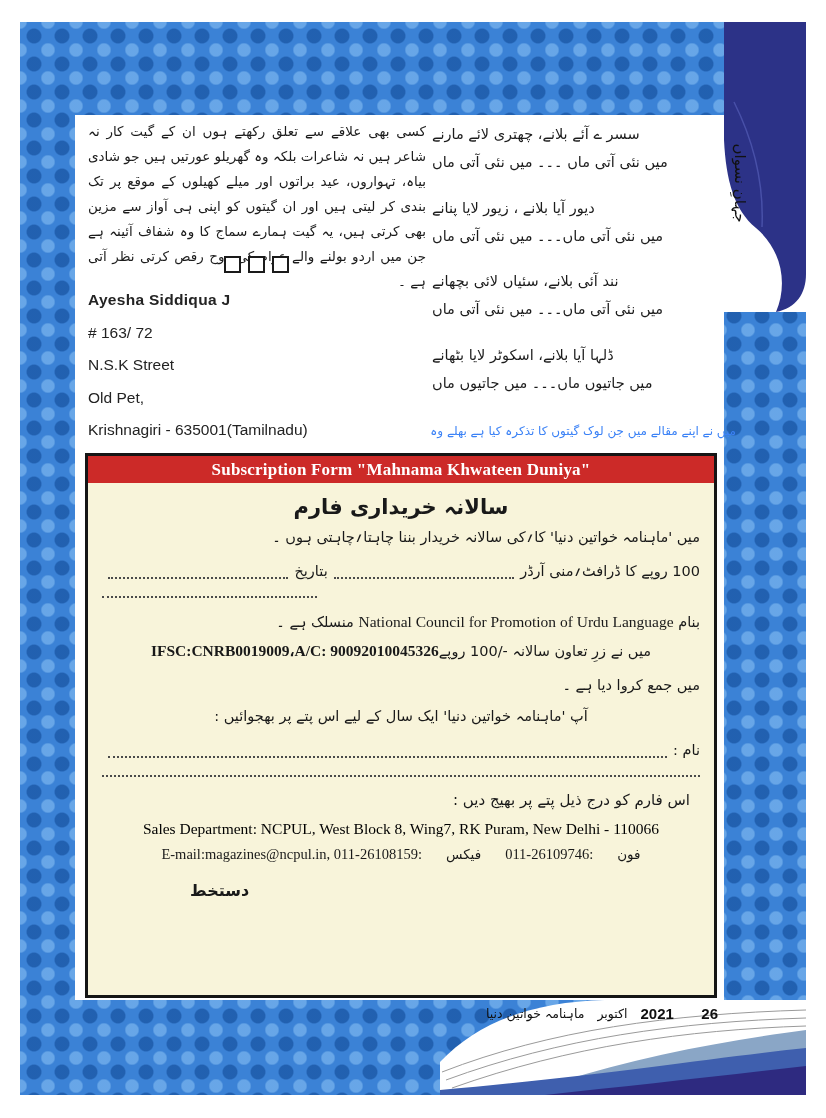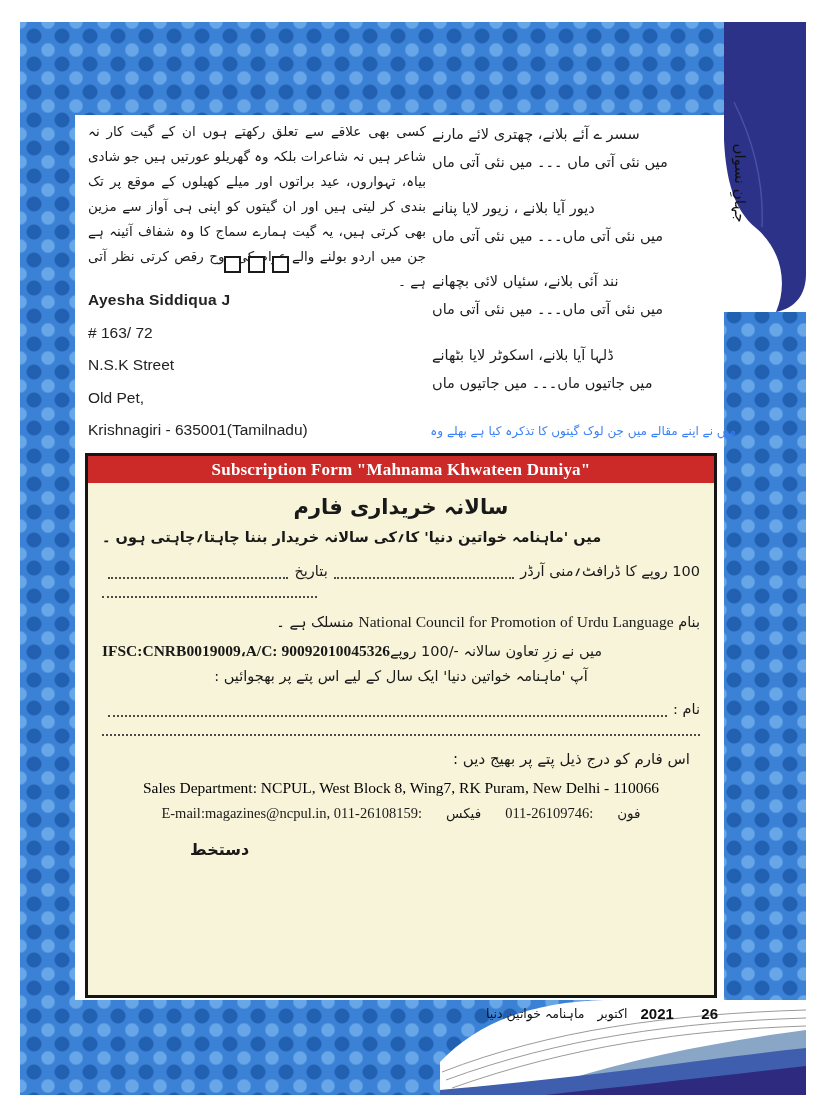--- a/index.html
+++ b/index.html
@@ -54,28 +54,28 @@
     position:absolute;left:85px;top:453px;width:632px;height:545px;
     background:#f8f4da;border:3px solid #151515;box-sizing:border-box;
   }
   .form-header{
     height:27px;background:#cc2a28;color:#ffffff;display:flex;align-items:center;justify-content:center;
     font-family:"Liberation Serif",serif;font-weight:bold;font-size:17px;letter-spacing:.2px;
   }
   .form-body{padding:6px 14px 0 14px;color:#191919;}
   .u-title{text-align:center;font-size:21px;font-weight:bold;direction:rtl;margin:6px 0 8px 0;}
   .u-line{direction:rtl;font-size:14.5px;line-height:1.5;}
-  .intro-line{text-align:left;margin-bottom:14px;font-weight:bold;}
+  .intro-line{text-align:right;margin-bottom:14px;}
   .dotrow{display:flex;align-items:flex-end;font-size:14.5px;margin-bottom:4px;}
   .dotline{flex:1;border-bottom:2.5px dotted #4a4a4a;height:13px;margin:0 6px;}
   .dotrow .lbl{direction:rtl;white-space:nowrap;}
   .dots-half{width:215px;border-bottom:2.5px dotted #4a4a4a;height:13px;margin:0 0 12px 0;}
   .binam-line{text-align:right;margin-bottom:8px;}
   .latin{direction:ltr;unicode-bidi:embed;font-family:"Liberation Serif",serif;font-size:15.5px;}
-  .ifsc-row{display:flex;justify-content:flex-start;align-items:center;margin-bottom:6px;}
+  .ifsc-row{display:flex;justify-content:center;align-items:center;margin-bottom:15px;}
   .ifsc-latin{font-family:"Liberation Serif",serif;font-weight:bold;font-size:15.5px;direction:ltr;}
   .ifsc-urdu{direction:rtl;font-size:14.5px;}
   .jama-line{text-align:right;margin-bottom:10px;}
   .send-year{text-align:center;margin-bottom:14px;}
   .field-row{margin-bottom:3px;}
   .fulldots{border-bottom:2.5px dotted #4a4a4a;height:13px;margin:4px 0 12px 0;}
   .sendto-line{text-align:right;padding-right:10px;margin-bottom:8px;font-size:15px;}
   .sales-line{
     text-align:center;font-family:"Liberation Serif",serif;font-size:15.5px;color:#000000;margin-bottom:8px;
   }
@@ -162,20 +162,21 @@
     <div class="u-line binam-line">
       <span>بنام</span>
       <span class="latin">National Council for Promotion of Urdu Language</span>
       <span>منسلک ہے ۔</span>
     </div>
 
     <div class="ifsc-row">
       <span class="ifsc-latin">IFSC:CNRB0019009،A/C: 90092010045326</span>
       <span class="ifsc-urdu">میں نے زرِ تعاون سالانہ -/100 روپے</span>
     </div>
+    <div class="u-line jama-line">میں جمع کروا دیا ہے ۔</div>
 
     <div class="u-line send-year">آپ 'ماہنامہ خواتین دنیا' ایک سال کے لیے اس پتے پر بھجوائیں :</div>
 
     <div class="dotrow field-row">
       <div class="dotline"></div>
       <span class="lbl">نام :</span>
     </div>
     <div class="fulldots"></div>
 
     <div class="u-line sendto-line">اس فارم کو درج ذیل پتے پر بھیج دیں :</div>

